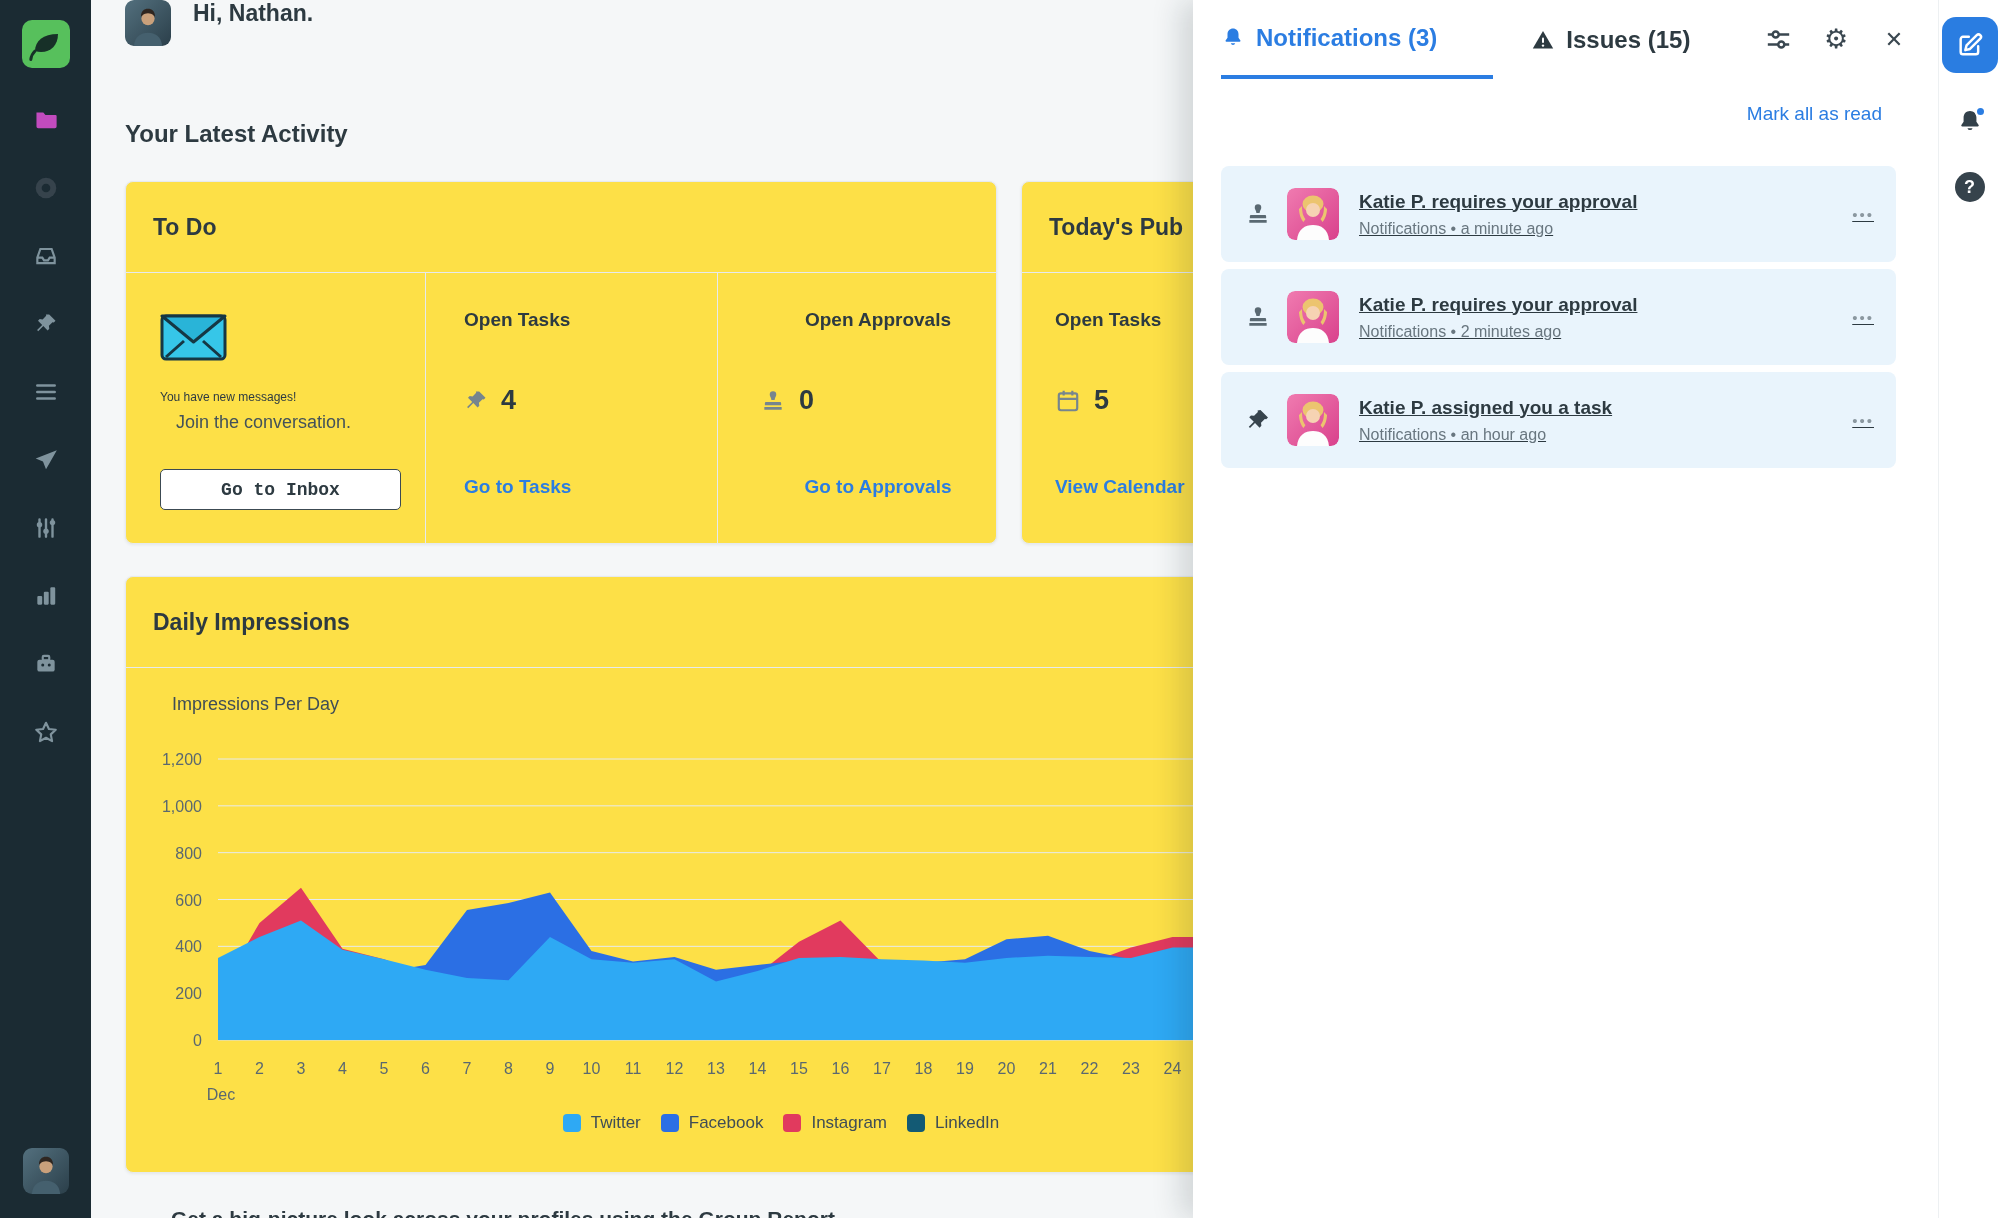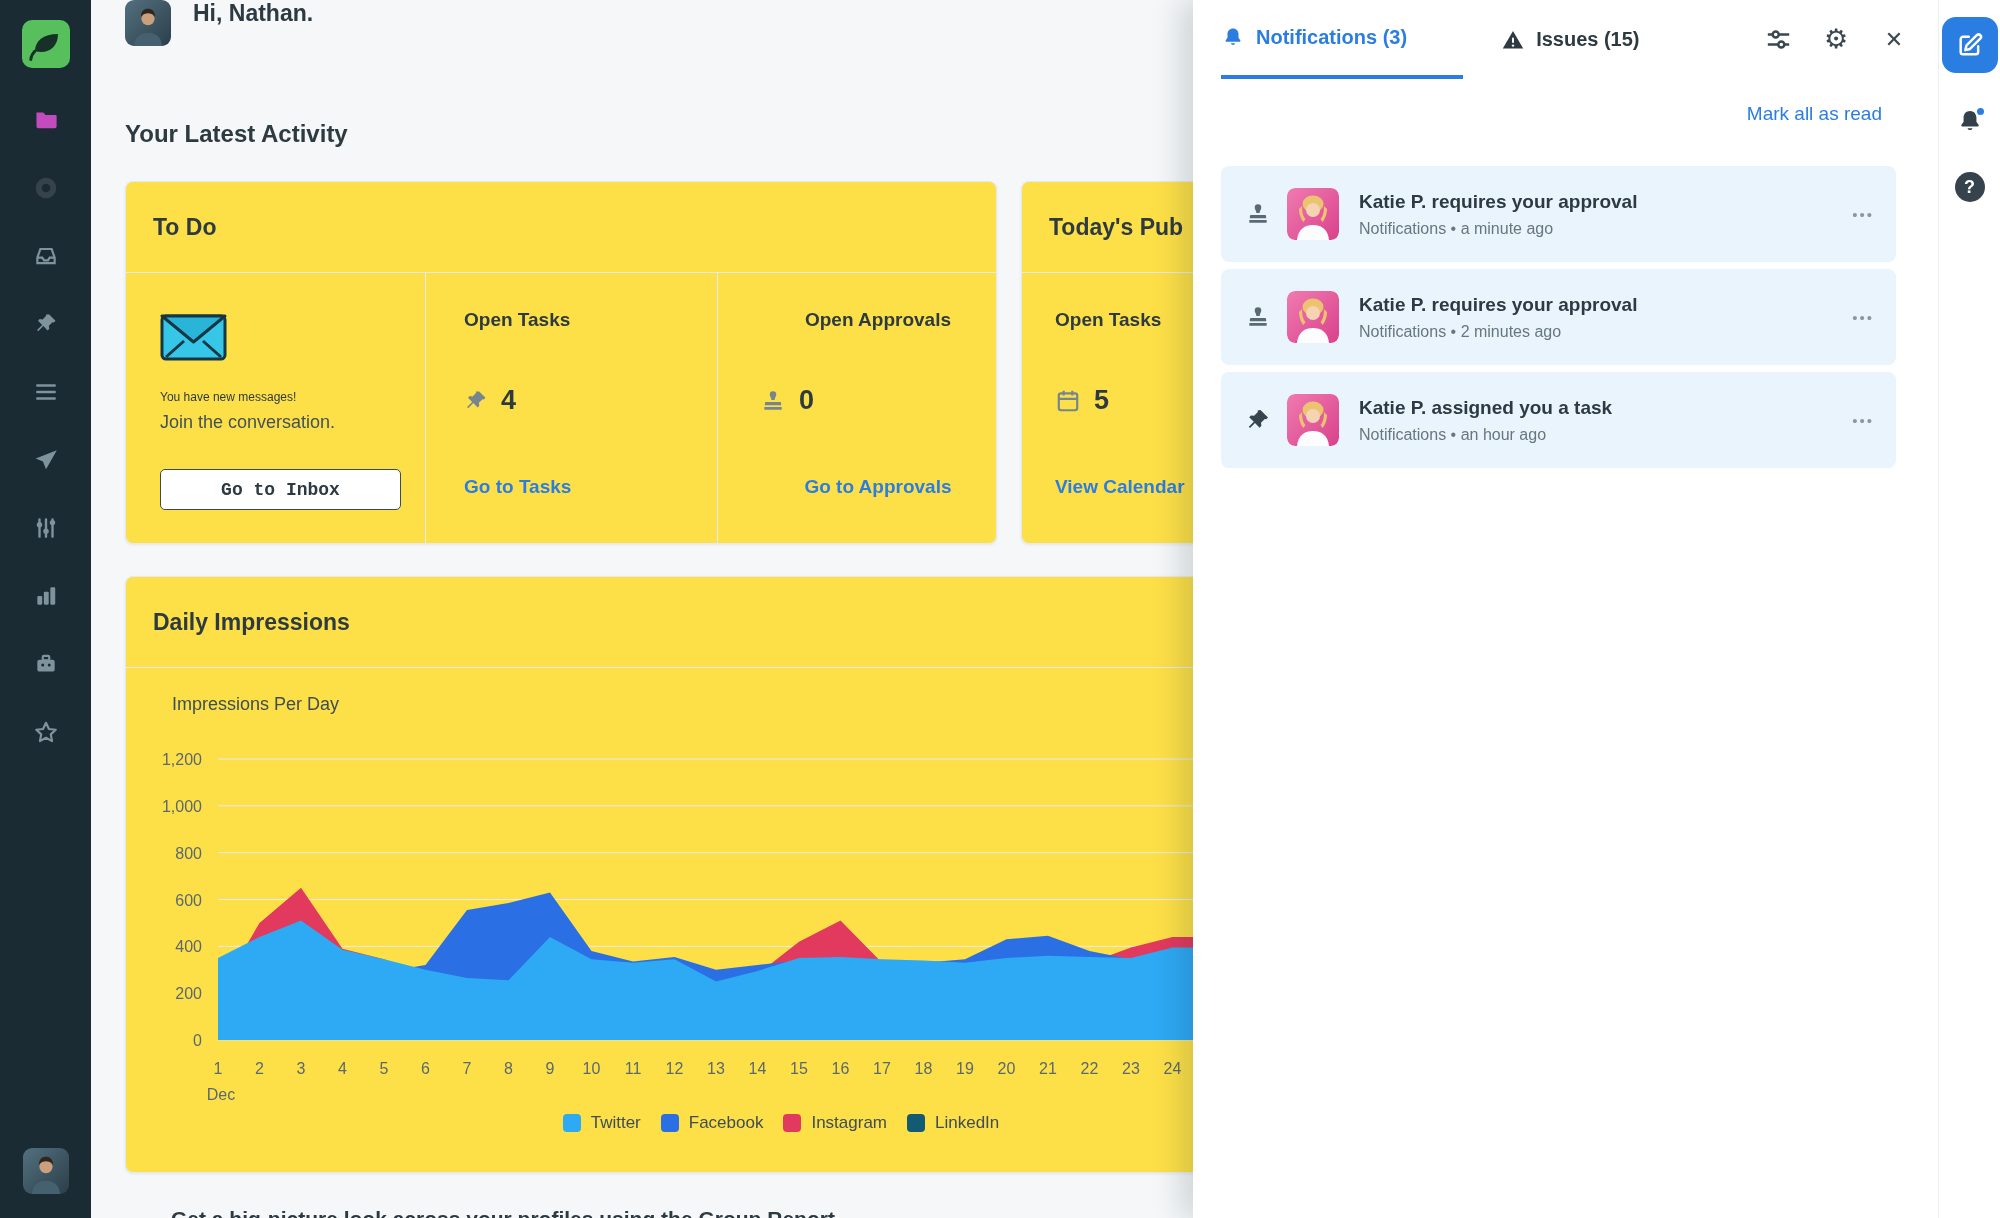--- a/index.html
+++ b/index.html
@@ -48,21 +48,21 @@
   .col-mid   { width:292px; border-left:1px solid #e6eaee; padding:36px 0 0 38px; }
   .col-end   { flex:1; border-left:1px solid #e6eaee; padding:36px 0 0 42px;text-align:center; }
   .col-today { padding:36px 0 0 33px; }
 
   .col-label { font-size:19px; font-weight:bold; color:#2d3a41; }
   .count-row { display:flex; align-items:center; gap:13px; margin-top:54px; }
   .count-num { font-size:27px; font-weight:bold; }
   .card-link { display:inline-block; margin-top:60px; font-size:19px; font-weight:bold; color:#2b7de2; text-decoration:none; cursor:pointer; }
 
   .inbox-headline { margin-top:24px; font-size:12px; font-weight:normal; }
-  .inbox-subline  { margin-top:8px; font-size:18px; color:#43525a; }
+  .inbox-subline  { margin-top:8px; font-size:18px; color:#43525a;margin-left:16px; }
   .inbox-btn {
     margin-top:36px; width:241px; height:41px; background:#fff;
     border:1.5px solid #3c4a52; border-radius:5px;
     font-size:18px; font-weight:bold; color:#2d3a41;
     display:flex; align-items:center; justify-content:center; cursor:pointer;
     font-family:Liberation Mono, monospace;
   }
 
   .impressions-card { margin-top:32px; height:597px; overflow:hidden; }
   .chart-label { margin:26px 0 0 46px; font-size:18px; color:#3f4d56; }
@@ -74,34 +74,34 @@
   .legend-item .swatch { width:18px; height:18px; border-radius:4px; display:inline-block; }
 
   .group-report { margin:34px 0 0 46px; font-size:21px; font-weight:bold; }
 
   
   .panel {
     position:absolute; left:1193px; top:0; width:745px; height:1218px;
     background:#fff; z-index:10; box-shadow:-12px 0 28px rgba(20,35,45,.16);
   }
   .panel-header { height:79px; display:flex; align-items:center; padding:0 30px 0 28px; }
-  .tab { height:79px; display:flex; align-items:center; gap:11px; font-size:20px; font-weight:bold; cursor:pointer; }
+  .tab { height:79px; display:flex; align-items:center; gap:11px; font-size:24px; font-weight:bold; cursor:pointer; }
   .tab-active { color:#2b7de2; border-bottom:4px solid #2b7de2; padding-right:56px; }
   .tab-inactive { color:#2d3a41; margin-left:38px; }
   .panel-actions { margin-left:auto; display:flex; align-items:center; gap:30px; }
   .panel-action { cursor:pointer; display:flex; align-items:center; justify-content:center; width:28px; height:28px; }
   .gear-glyph { font-size:27px; color:#3a4750; line-height:1; }
   .close-glyph { font-size:22px; color:#3a4750; line-height:1; }
   .mark-all { text-align:right; padding:24px 56px 0 0; }
   .mark-all span { font-size:19px; color:#2b7de2; cursor:pointer; }
 
   .notif-list { margin:41px 42px 0 28px; display:flex; flex-direction:column; gap:7px; }
   .notif-item {
     height:96px; background:#e9f4fc; border-radius:8px;
-    display:flex; align-items:center; padding:0 22px; cursor:pointer;
+    display:flex; align-items:center; padding:0 22px; cursor:pointer;text-decoration:underline;
   }
   .notif-type { width:30px; display:flex; justify-content:center; }
   .notif-avatar { width:52px; height:52px; border-radius:8px; overflow:hidden; margin-left:14px; flex:none; }
   .notif-text { margin-left:20px; }
   .notif-title { font-size:19px; font-weight:bold; color:#2d3a41; }
   .notif-meta { margin-top:7px; font-size:16px; color:#68767f; }
   .notif-menu { margin-left:auto; font-size:15px; letter-spacing:2px; color:#8b98a0; cursor:pointer; }
 
   
   .rail {

